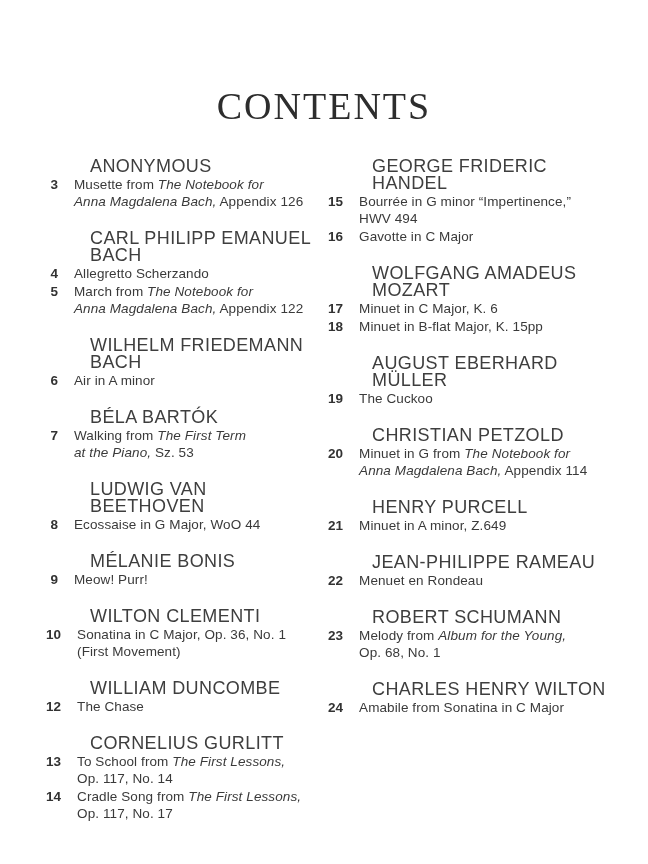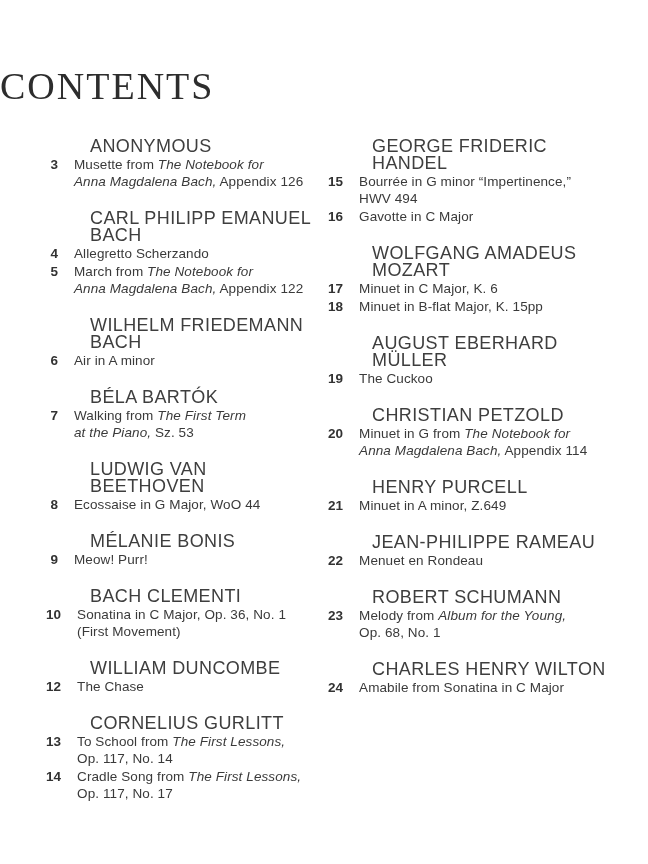--- a/index.html
+++ b/index.html
@@ -5,22 +5,22 @@
   * { box-sizing: border-box; }
   html, body { margin: 0; padding: 0; }
   body {
     width: 648px; height: 864px;
     background: #ffffff;
     font-family: "Liberation Sans", "DejaVu Sans", sans-serif;
     color: #3a3a3a;
     overflow: hidden;
   }
   .title {
-    margin: 66px 0 0 0;
-    text-align: left;
+    margin: 86px 0 0 0;
+    text-align: center;
     font-family: "Liberation Serif", "DejaVu Serif", serif;
     font-weight: 400;
     font-size: 38px;
     line-height: 1.1;
     letter-spacing: 2px;
     color: #2d2d2d;
   }
   .toc {
     display: flex;
     margin: 30px 0 0 46px;
@@ -98,21 +98,21 @@
           </div>
         </div>
         <div class="section">
           <div class="heading">MÉLANIE BONIS</div>
           <div class="entry">
             <span class="num">9</span>
             <span class="text">Meow! Purr!</span>
           </div>
         </div>
         <div class="section">
-          <div class="heading">BACH CLEMENTI</div>
+          <div class="heading">WILTON CLEMENTI</div>
           <div class="entry">
             <span class="num">10</span>
             <span class="text">Sonatina in C Major, Op. 36, No. 1<br>(First Movement)</span>
           </div>
         </div>
         <div class="section">
           <div class="heading">WILLIAM DUNCOMBE</div>
           <div class="entry">
             <span class="num">12</span>
             <span class="text">The Chase</span>

